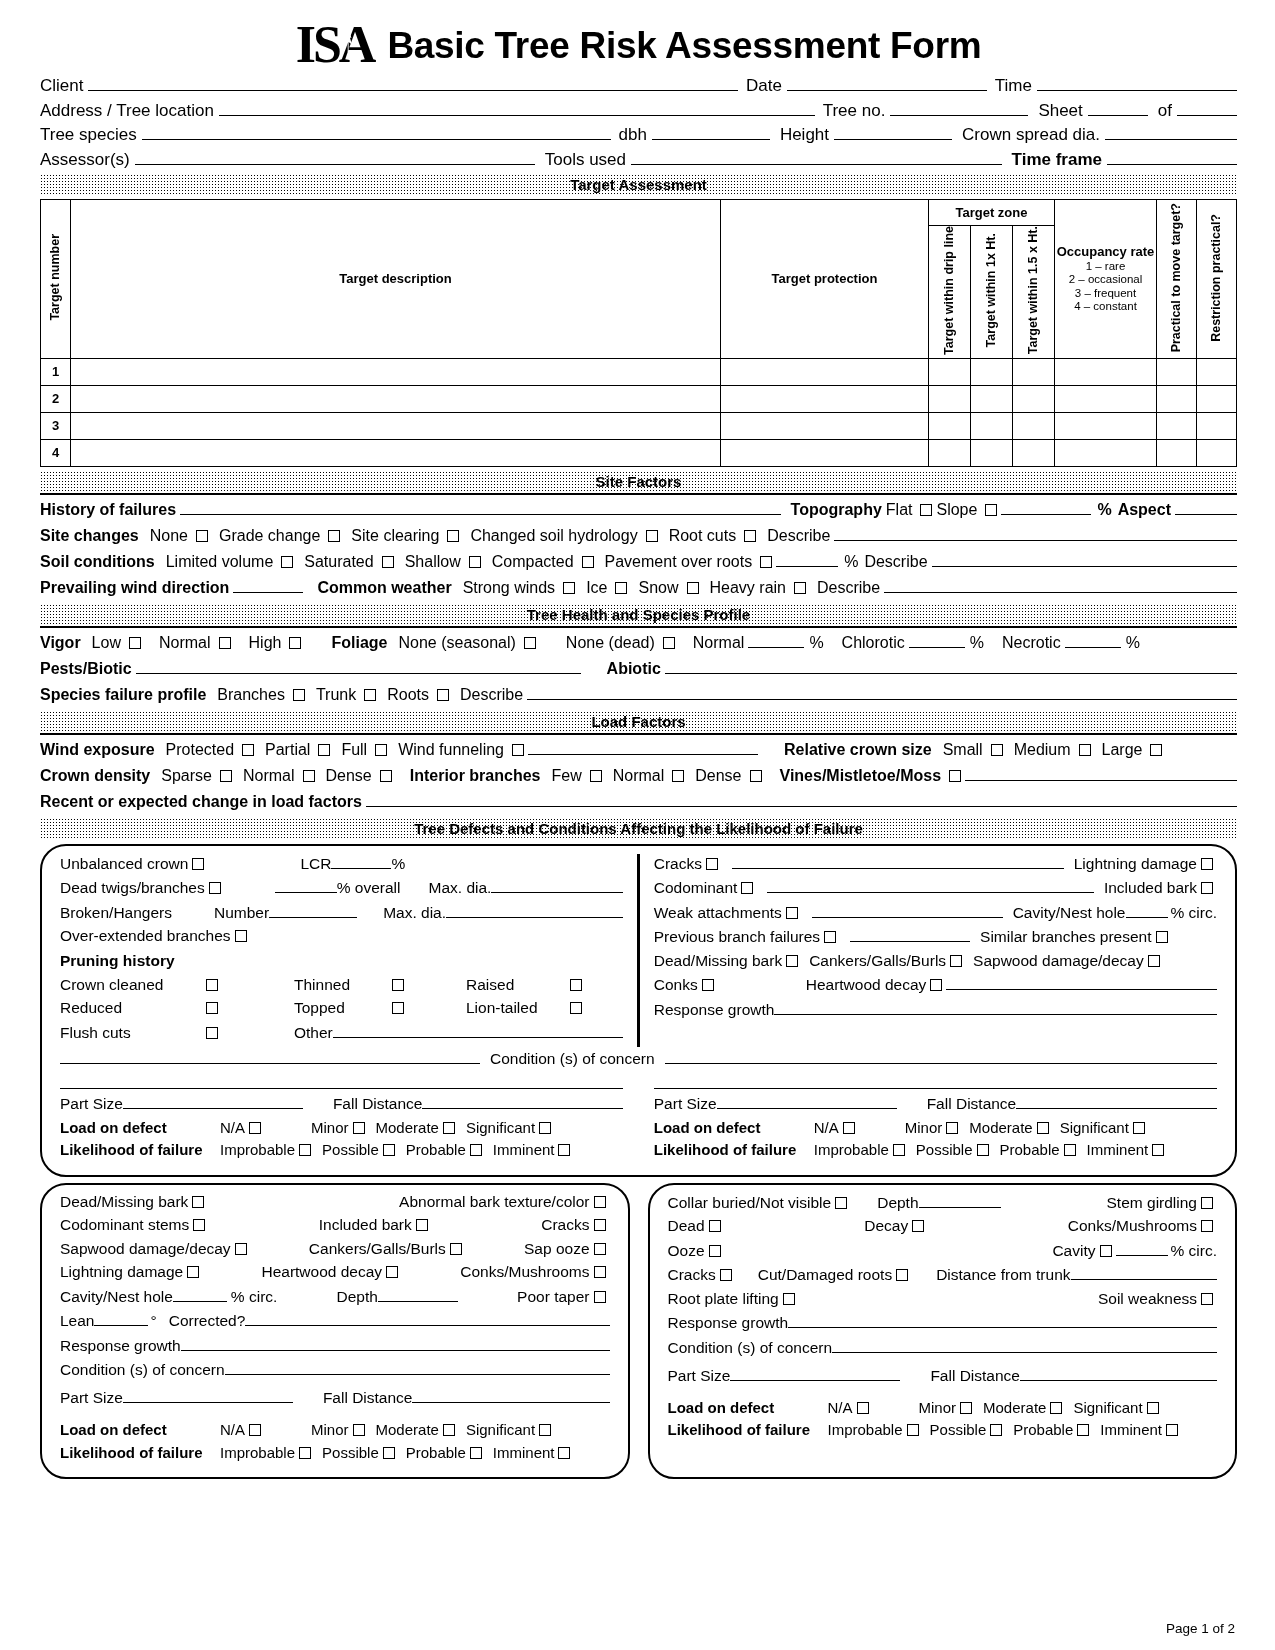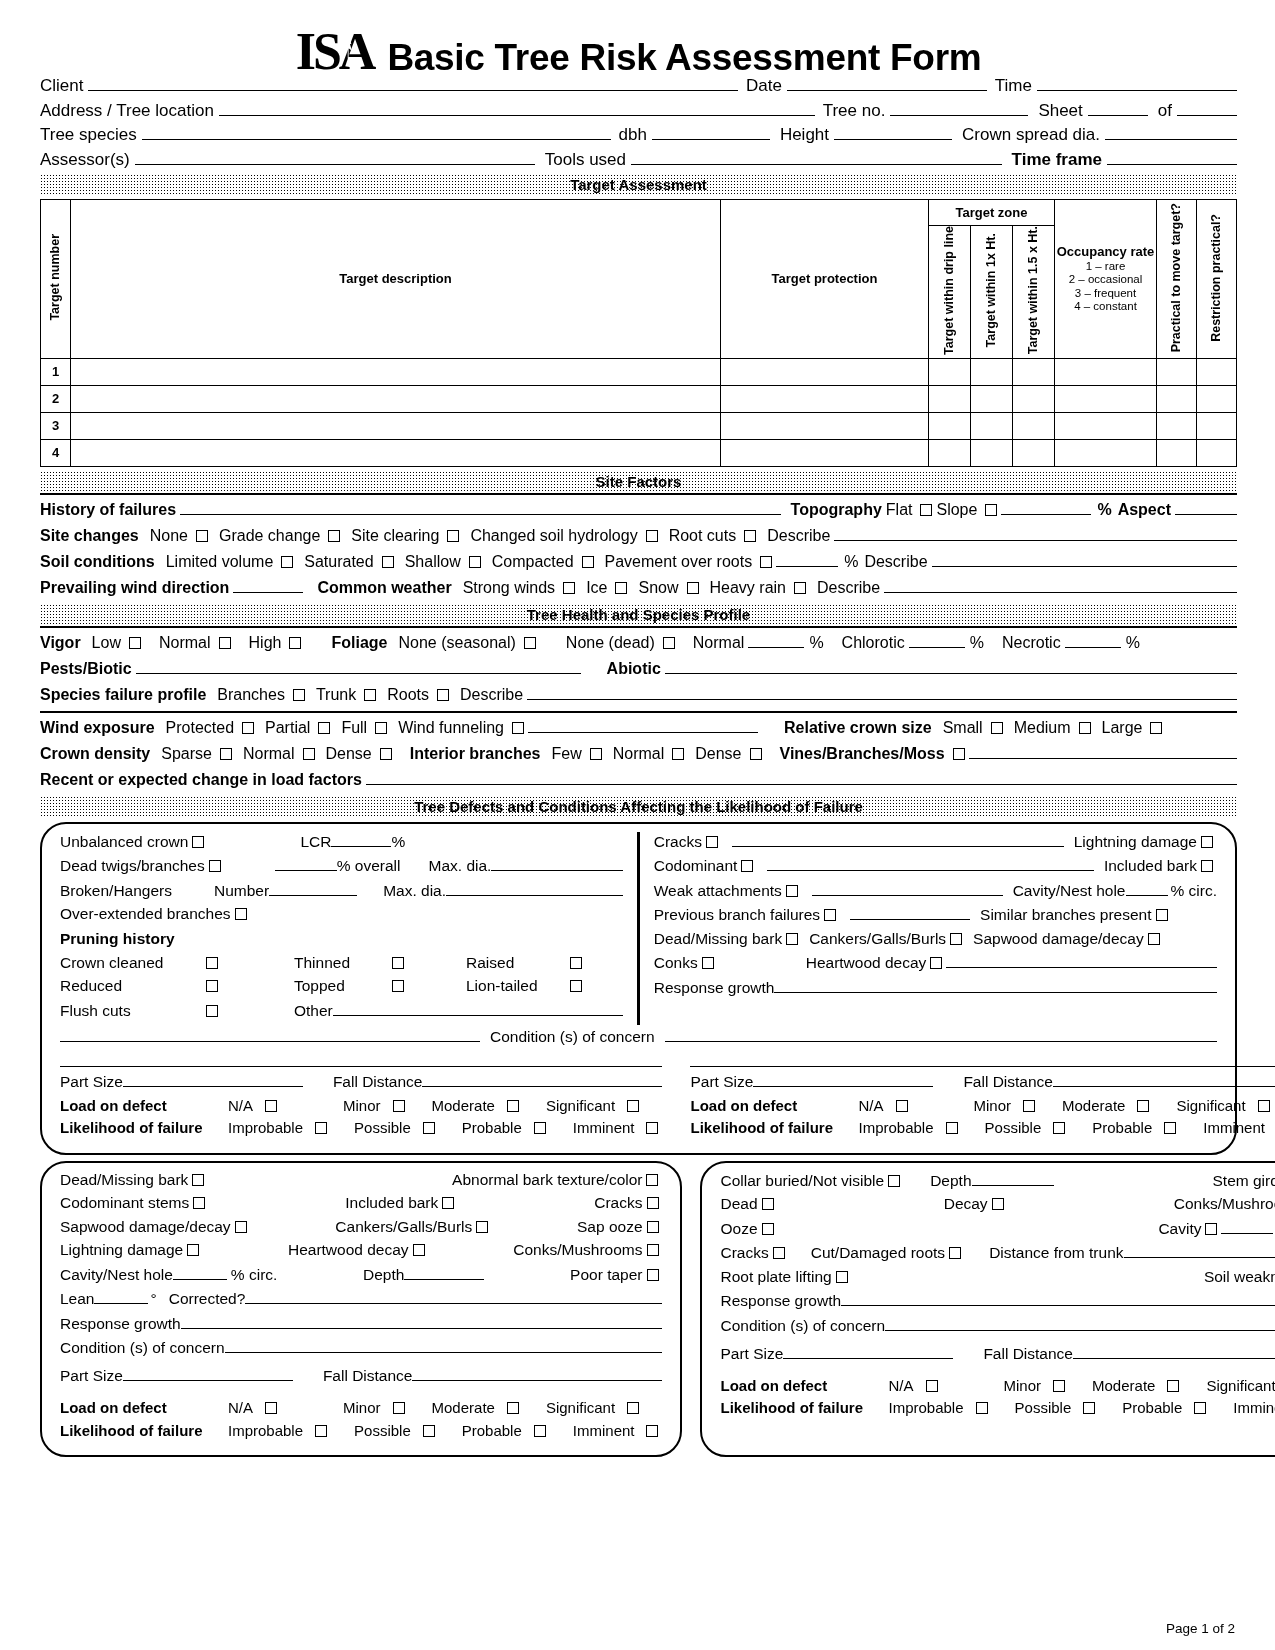--- a/index.html
+++ b/index.html
@@ -7,21 +7,21 @@
   body {
     width:1275px; height:1650px;
     background:#fff; color:#000;
     font-family:"Liberation Sans", sans-serif;
     font-size:15.5px;
     -webkit-font-smoothing:none;
   }
   .page { width:1275px; height:1650px; padding:14px 38px 0 40px; position:relative; }
 
   
-  .titlebar { display:flex; align-items:flex-end; justify-content:center; gap:14px; height:62px; }
+  .titlebar { display:flex; align-items:center; justify-content:center; gap:14px; height:62px; }
   .isa-logo { font-family:"Liberation Serif", serif; font-weight:bold; font-size:52px; letter-spacing:-3px; line-height:.95; position:relative; }
   .isa-logo .leaf { position:absolute; left:47px; top:6px; width:11px; height:26px; background:#fff;
                     clip-path:polygon(50% 0,72% 22%,60% 20%,80% 45%,66% 43%,84% 70%,54% 60%,54% 100%,46% 100%,46% 60%,16% 70%,34% 43%,20% 45%,40% 20%,28% 22%); }
   .form-title { font-size:37px; font-weight:bold; letter-spacing:-.3px; line-height:1; }
 
   
   .hdr { font-size:17px; line-height:1; }
   .hrow { display:flex; align-items:baseline; white-space:nowrap; margin-bottom:6.5px; }
   .lbl { padding-right:5px; }
   .b { font-weight:bold; }
@@ -51,21 +51,21 @@
   .sp-sm { width:7px; flex:0 0 auto; }
   .sp-lg { width:26px; flex:0 0 auto; }
 
   
   .defect-box { border:2.6px solid #000; border-radius:26px; padding:8px 18px 11px; }
   .boxtitle { text-align:center; font-weight:bold; font-size:20px; margin:1px 0 9px; }
   .twocol { display:flex; }
   .col { flex:1 1 50%; }
   .divider { width:2.6px; background:#000; margin:0 14px; }
   .dline { display:flex; align-items:baseline; white-space:nowrap; font-size:15.5px; margin-bottom:5.5px; }
-  .small { font-size:15px;gap:8px; }
+  .small { font-size:15px; }
   .bottom-two { display:flex; gap:18px; margin-top:6px; }
   .bottom-two .defect-box { flex:1 1 50%; }
 
   .footer { position:absolute; right:40px; bottom:14px; font-size:13.5px; }
 </style>
 </head>
 <body>
 
 <div class="page">
 
@@ -353,20 +353,23 @@
     <span class="t">Trunk</span>
     <span class="cb"></span>
     <span class="sp-sm"></span>
     <span class="t">Roots</span>
     <span class="cb"></span>
     <span class="sp-sm"></span>
     <span class="t">Describe</span>
     <span class="fill"></span>
   </div>
 
+  <div class="secbar">
+    <span>Load Factors</span>
+  </div>
   <div class="ruleline"></div>
 
   <div class="line">
     <span class="t b">Wind exposure</span>
     <span class="sp-sm"></span>
     <span class="t">Protected</span>
     <span class="cb"></span>
     <span class="sp-sm"></span>
     <span class="t">Partial</span>
     <span class="cb"></span>
@@ -406,21 +409,21 @@
     <span class="sp-sm"></span>
     <span class="t">Few</span>
     <span class="cb"></span>
     <span class="sp-sm"></span>
     <span class="t">Normal</span>
     <span class="cb"></span>
     <span class="sp-sm"></span>
     <span class="t">Dense</span>
     <span class="cb"></span>
     <span class="sp"></span>
-    <span class="t b">Vines/Branches/Moss</span>
+    <span class="t b">Vines/Mistletoe/Moss</span>
     <span class="cb"></span>
     <span class="fill"></span>
   </div>
 
   <div class="line">
     <span class="t b">Recent or expected change in load factors</span>
     <span class="fill"></span>
   </div>
 
   <div class="secbar">

